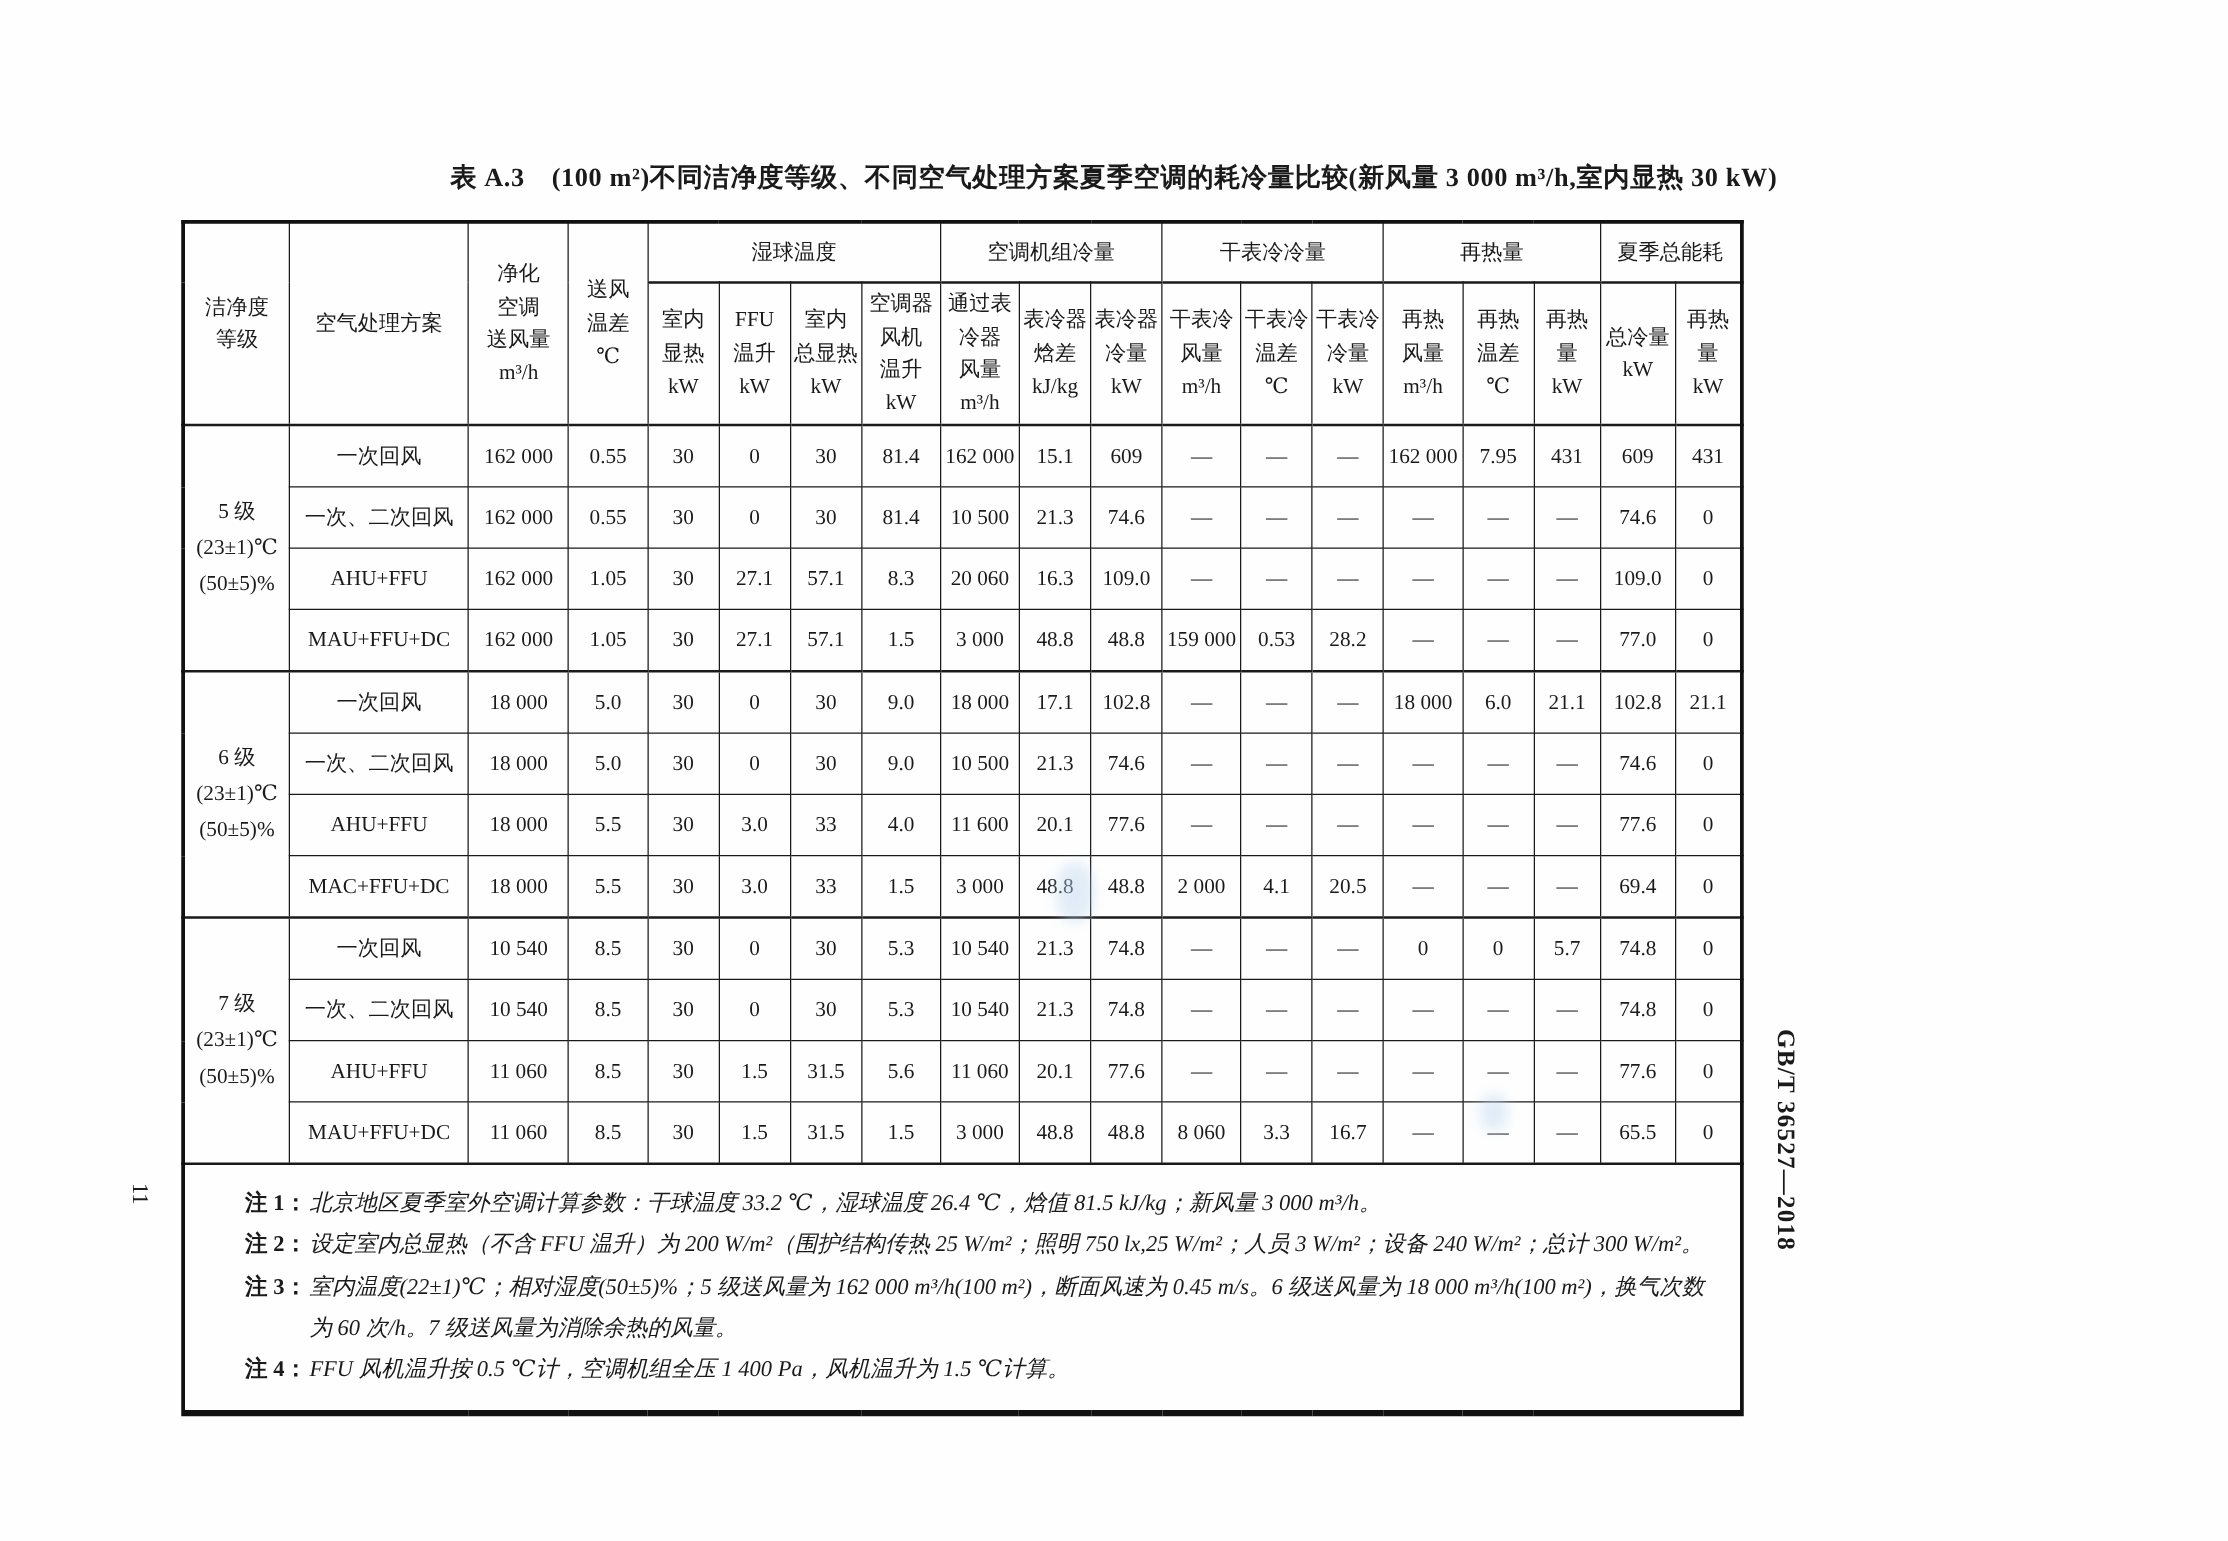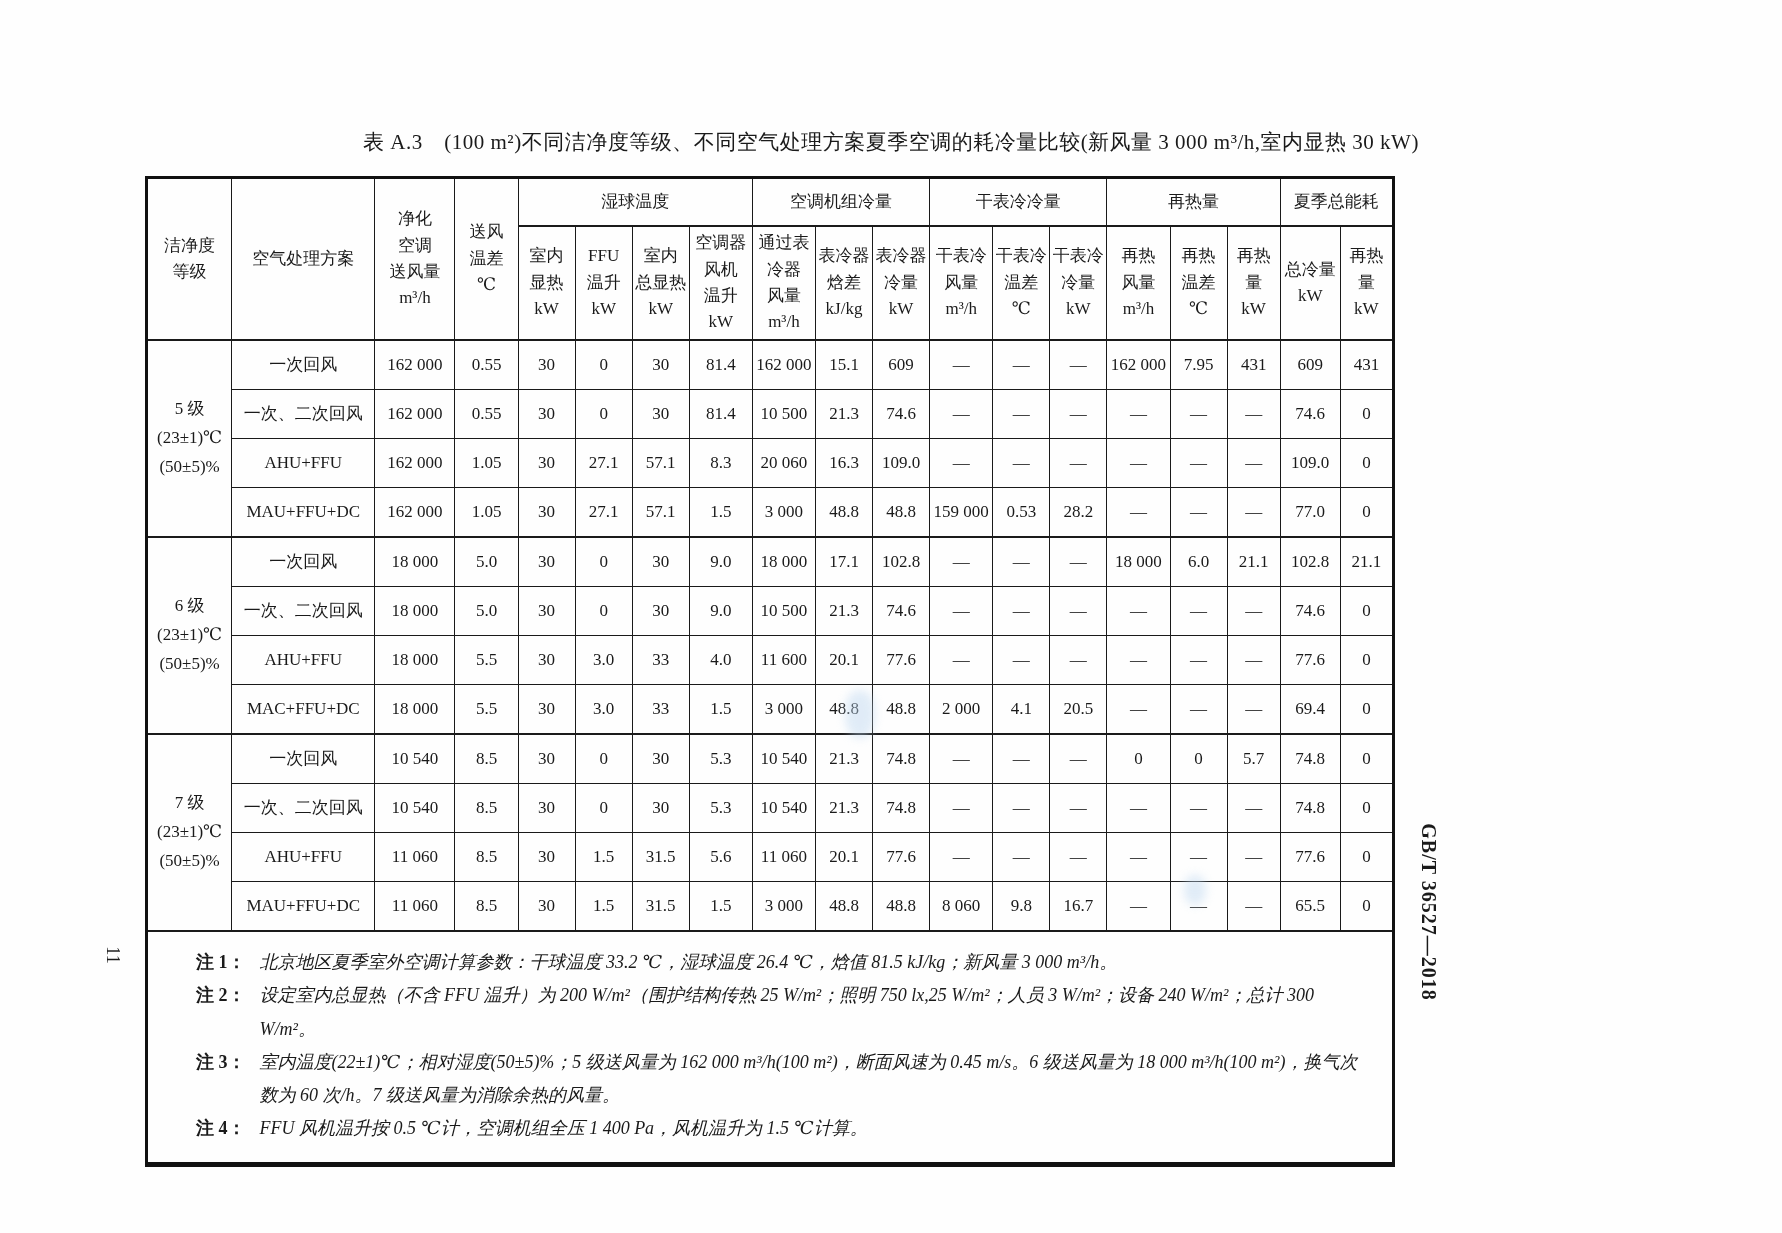--- a/index.html
+++ b/index.html
@@ -6,21 +6,21 @@
   .sheet {
     position:relative;
     width:1782px; height:1233px;
     background:#fefefe;
     font-family:"Liberation Serif","DejaVu Serif",serif;
     color:#1a1a1a;
     overflow:hidden;
   }
   .doc-title {
     position:absolute; top:128px; left:0; width:100%;
-    text-align:center; font-weight:normal; font-size:21px;
+    text-align:center; font-weight:bold; font-size:21px;
     letter-spacing:0.5px;
   }
   .table-wrap { position:absolute; left:145px; top:176px; width:1250px; }
   table.main {
     border-collapse:collapse; table-layout:fixed; width:1250px;
     border:3px solid #111;
     border-bottom:5px solid #111;
   }
   th, td {
     border:1.5px solid #1a1a1a;
@@ -37,21 +37,21 @@
   tbody td.group-label { white-space:pre-line; line-height:1.7; }
   tbody tr.group-start td { border-top-width:2.5px; }
   td.scheme { white-space:nowrap; }
   tfoot td.notes-cell {
     border-top-width:2.5px;
     text-align:left; vertical-align:top;
     padding:14px 18px 16px 48px;
     white-space:normal;
   }
   .note { display:flex; font-size:18px; line-height:1.85; }
-  .note-label { font-weight:bold; white-space:nowrap; margin-right:14px; }
+  .note-label { font-weight:bold; white-space:nowrap; margin-right:2px; }
   .note-text { flex:1;font-style:italic; }
   .side-label {
     position:absolute; left:1428px; top:912px;
     transform:translate(-50%,-50%) rotate(90deg);
     font-size:20px; font-weight:bold; white-space:nowrap;
     letter-spacing:1px;
   }
   .page-number {
     position:absolute; left:112px; top:955px;
     transform:translate(-50%,-50%) rotate(90deg);
@@ -394,21 +394,21 @@
             <td>11 060</td>
             <td>8.5</td>
             <td>30</td>
             <td>1.5</td>
             <td>31.5</td>
             <td>1.5</td>
             <td>3 000</td>
             <td>48.8</td>
             <td>48.8</td>
             <td>8 060</td>
-            <td>9.8</td>
+            <td>3.3</td>
             <td>16.7</td>
             <td>—</td>
             <td>—</td>
             <td>—</td>
             <td>65.5</td>
             <td>0</td>
           </tr>
         </tbody>
       <tfoot>
         <tr>

